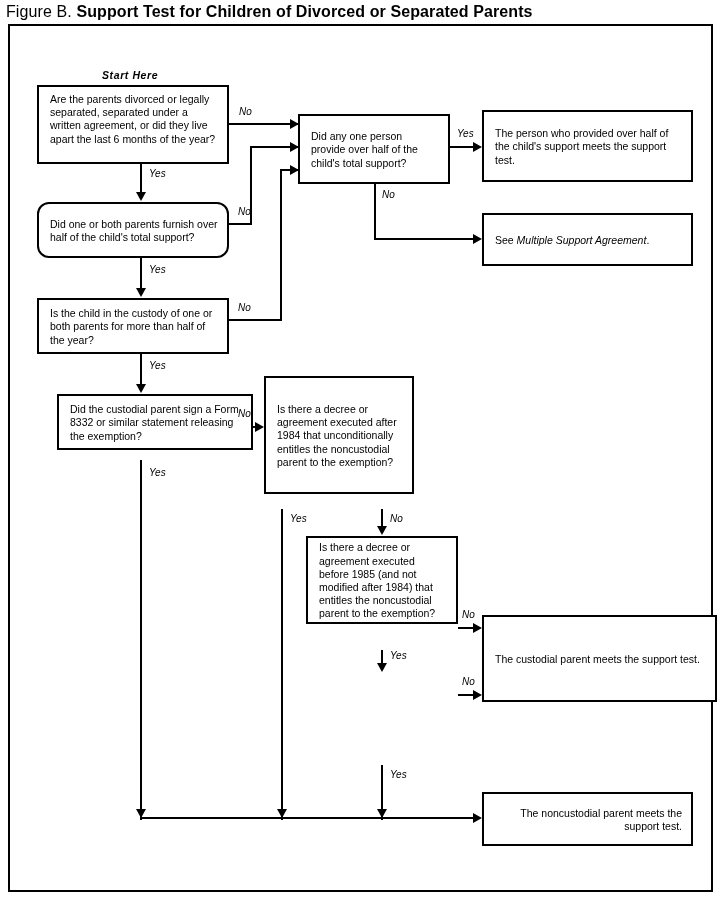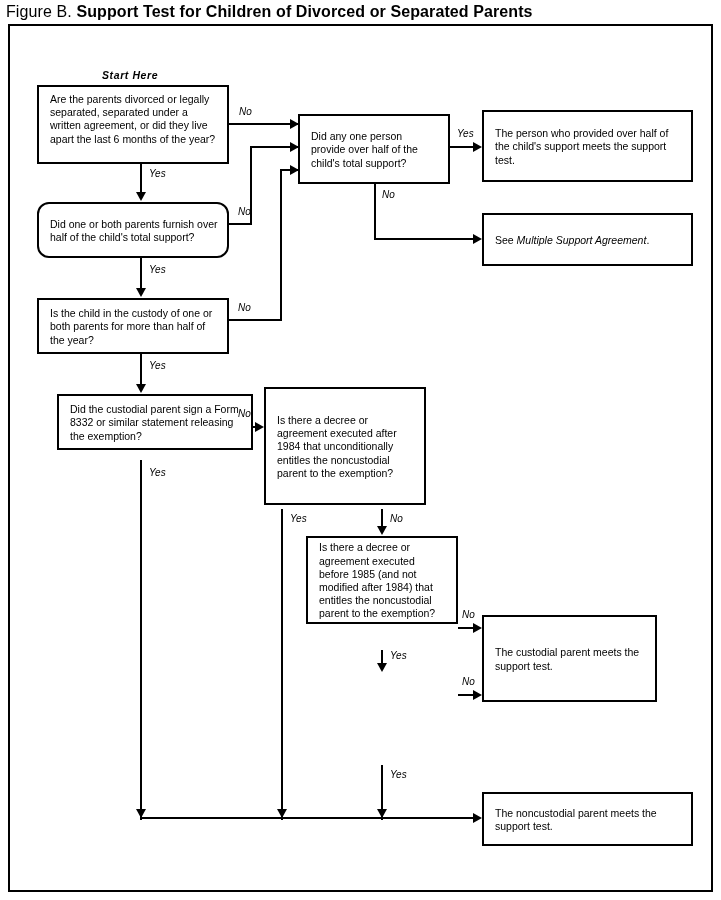--- a/index.html
+++ b/index.html
@@ -114,34 +114,34 @@
   </div>
 
   <div class="node center-v" style="left:472px; top:84px; width:211px; height:72px;">
     <span>The person who provided over half of the child's support meets the support test.</span>
   </div>
 
   <div class="node center-v" style="left:472px; top:187px; width:211px; height:53px;">
     <span><span>See </span><i>Multiple Support Agreement</i><span>.</span></span>
   </div>
 
-  <div class="node center-v" style="left:254px; top:361px; width:162px; height:118px;">
+  <div class="node center-v" style="left:254px; top:350px; width:150px; height:118px;">
     <span>Is there a decree or agreement executed after 1984 that unconditionally entitles the noncustodial parent to the exemption?</span>
   </div>
 
   <div class="node center-v" style="left:296px; top:510px; width:152px; height:88px;">
     <span>Is there a decree or agreement executed before 1985 (and not modified after 1984) that entitles the noncustodial parent to the exemption?</span>
   </div>
 
 
-  <div class="node center-v" style="left:472px; top:589px; width:175px; height:87px;">
+  <div class="node center-v" style="left:472px; top:589px; width:235px; height:87px;">
     <span>The custodial parent meets the support test.</span>
   </div>
 
-  <div class="node center-v" style="left:472px; top:766px; width:211px; height:54px;">
+  <div class="node center-v" style="left:472px; top:766px; width:211px; height:54px;text-align:right;">
     <span>The noncustodial parent meets the support test.</span>
   </div>
 
   <div class="ln h" style="left:219px; top:97px; width:71px;"></div>
   <div class="arrow right" style="left:280px; top:93px;"></div>
   <div class="elabel" style="left:229px; top:80px;">No</div>
 
   <div class="ln v" style="left:130px; top:138px; height:29px;"></div>
   <div class="arrow down" style="left:126px; top:166px;"></div>
   <div class="elabel" style="left:139px; top:142px;">Yes</div>

